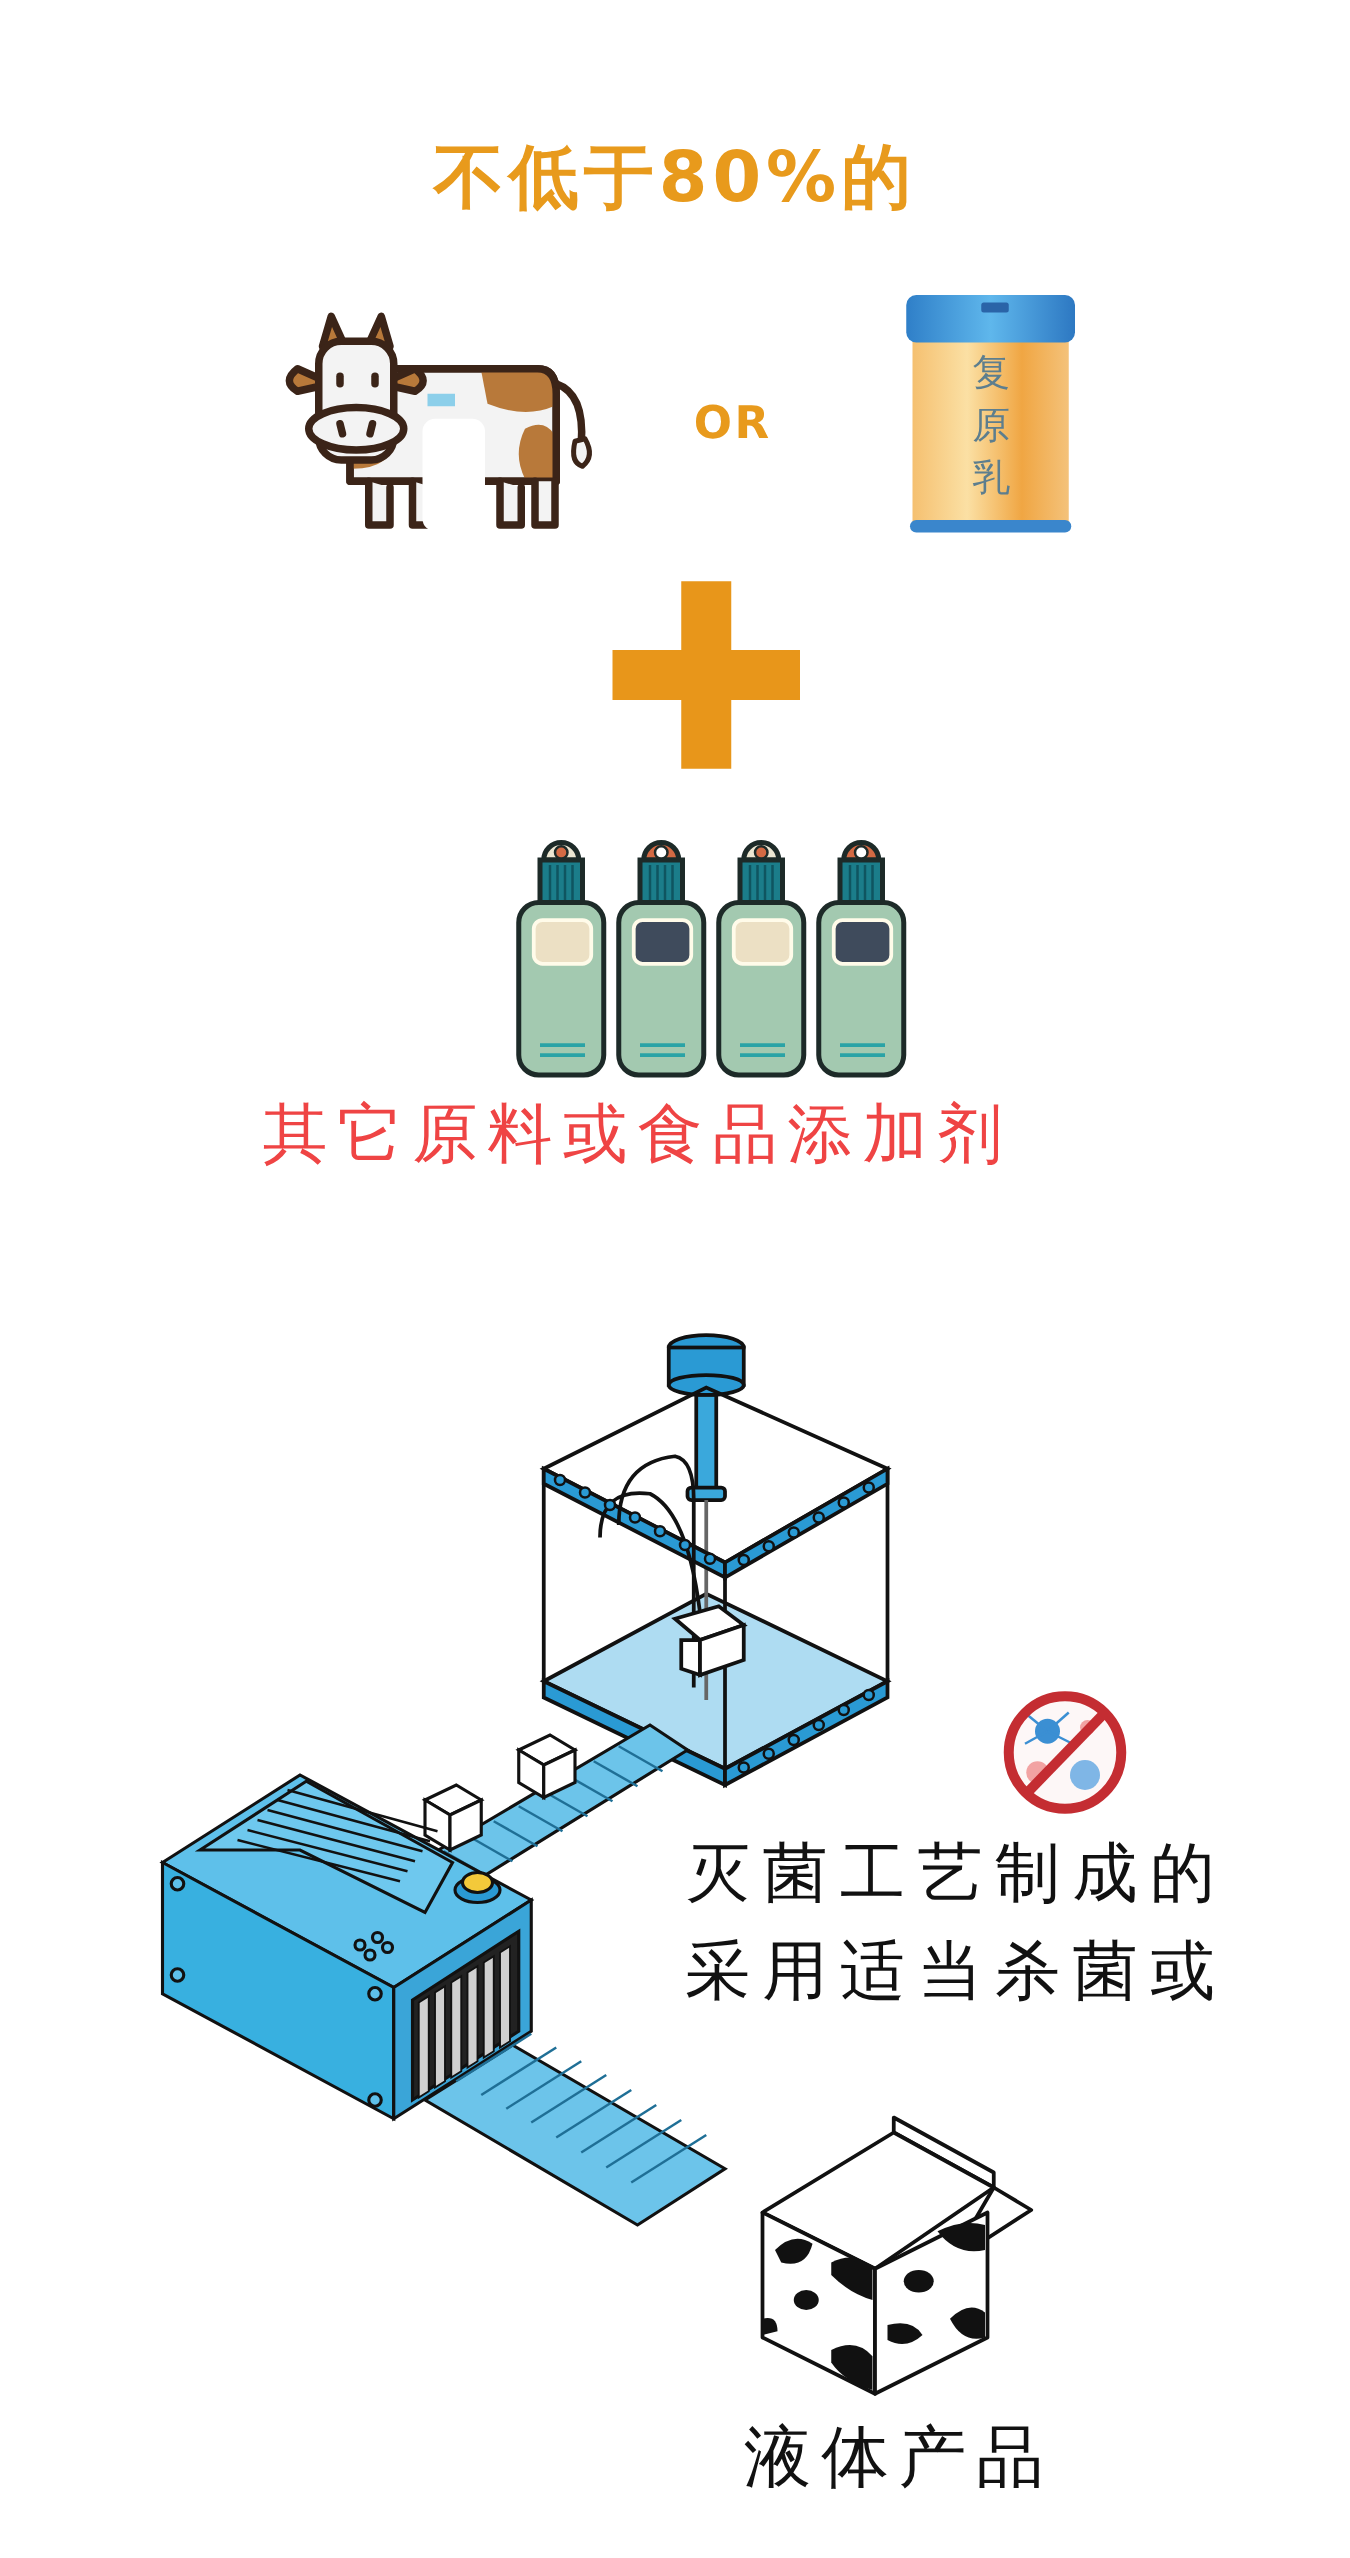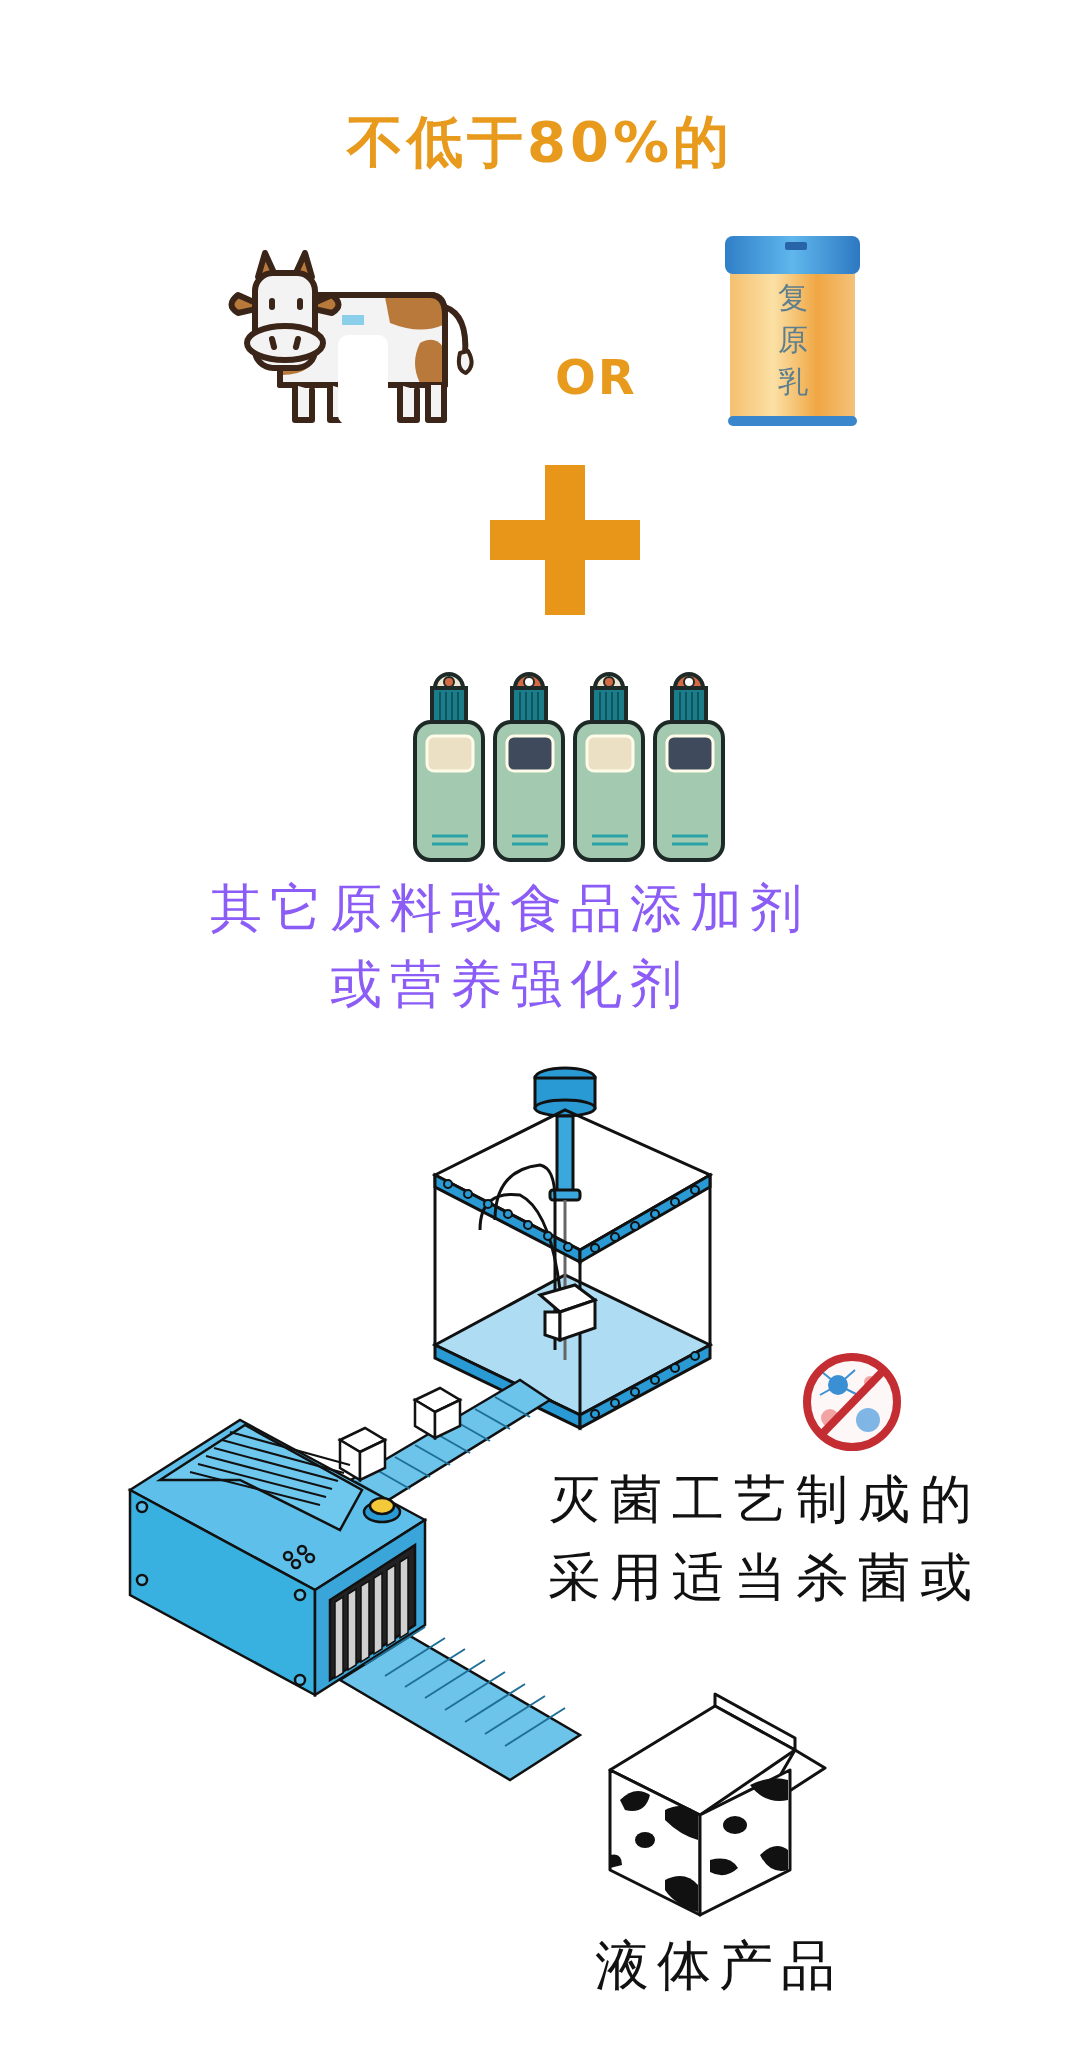--- a/index.html
+++ b/index.html
@@ -1,20 +1,20 @@
 <!DOCTYPE html>
 <html><head>
 <meta charset="utf-8">
 <style>
   html,body{margin:0;padding:0;background:#ffffff;}
   body{width:1080px;height:2046px;position:relative;overflow:hidden;font-family:"DejaVu Sans","Liberation Sans",sans-serif;}
   .abs{position:absolute;}
   .title{left:0;width:1080px;top:105px;text-align:center;font-size:56px;color:#e89a1c;letter-spacing:4px;font-weight:bold;}
-  .or{left:555px;top:318px;font-size:48px;color:#e89a1c;font-weight:bold;letter-spacing:2px;margin-top:31px;}
-  .caption{left:0;width:1020px;text-align:center;color:#8b5cf6;font-size:52px;letter-spacing:8px;line-height:76px;}
+  .or{left:555px;top:318px;font-size:36px;color:#e89a1c;font-weight:bold;letter-spacing:2px;}
+  .caption{left:0;width:1020px;text-align:center;color:#ef4444;font-size:52px;letter-spacing:8px;line-height:76px;}
   .cap1{top:870px;}
   .caption2{left:548px;top:1460px;color:#111;font-size:52px;letter-spacing:10px;line-height:78px;}
   .caption3{left:595px;top:1930px;color:#111;font-size:54px;letter-spacing:8px;}
   svg{position:absolute;overflow:visible;}
 </style>
 </head>
 <body>
 
 <div class="abs title">不低于80%的</div>
 
@@ -137,21 +137,20 @@
       <rect x="-5" y="52" width="68" height="138" rx="16" fill="#a3c9b0"></rect>
       <rect x="7" y="66" width="46" height="35" rx="7" fill="#3f4b5c" stroke="#fffbe9" stroke-width="3"></rect>
       <line x1="12" y1="166" x2="48" y2="166" stroke="#2aa3a6" stroke-width="3"></line>
         <line x1="12" y1="174" x2="48" y2="174" stroke="#2aa3a6" stroke-width="3"></line>
     </g>
   </g>
 </svg>
 
 <div class="abs caption cap1">
   <div>其它原料或食品添加剂</div>
-  <div>或营养强化剂</div>
 </div>
 
 <svg style="left:400px;top:1050px;" width="320" height="370" viewBox="0 0 320 370">
   <g stroke="#111" stroke-width="3" fill="none">
 
     <ellipse cx="165" cy="28" rx="30" ry="10" fill="#2a9ad4"></ellipse>
     <rect x="135" y="28" width="60" height="30" fill="#2a9ad4"></rect>
     <ellipse cx="165" cy="58" rx="30" ry="8" fill="#2a9ad4"></ellipse>
     <rect x="157" y="66" width="16" height="80" fill="#3aa8dc"></rect>
     <rect x="150" y="140" width="30" height="10" rx="3" fill="#3aa8dc"></rect>

